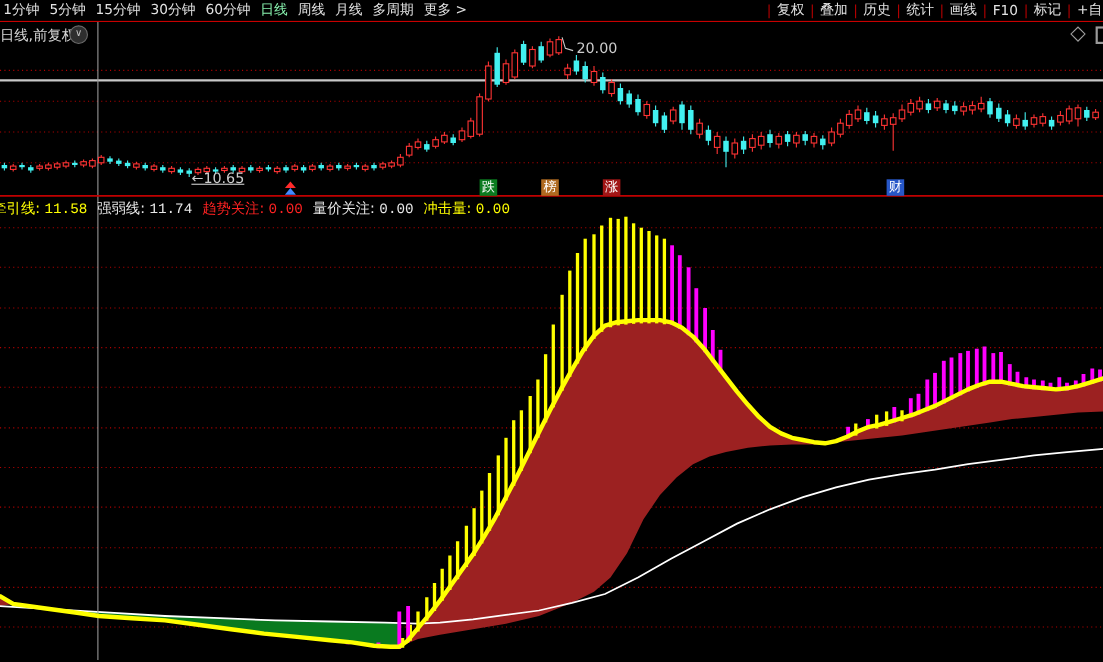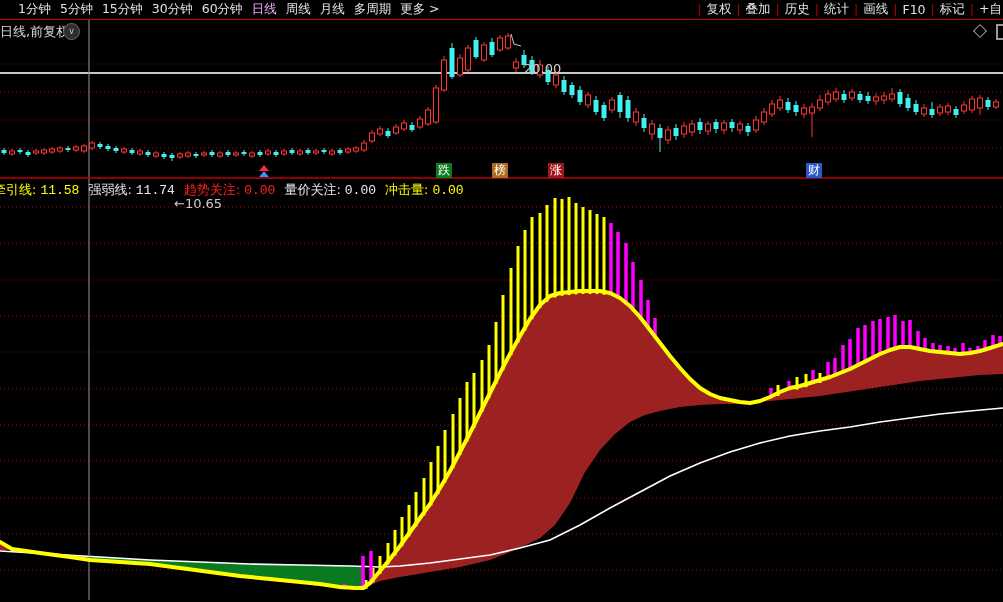--- a/index.html
+++ b/index.html
@@ -3,39 +3,39 @@
 <meta charset="utf-8">
 <style>
   html,body{margin:0;padding:0;background:#000;}
   #screen{position:relative;width:1003px;height:602px;background:#000;overflow:hidden;
           font-family:"DejaVu Sans","Liberation Sans",sans-serif;}
   .abs{position:absolute;}
   #chart-svg{position:absolute;left:0;top:0;}
   
   #menubar{left:0;top:0;width:1003px;height:19px;background:#000;border-bottom:1px solid #c80000;
            display:flex;align-items:center;justify-content:space-between;font-size:12.5px;color:#e2e2e2;z-index:5;}
-  #menu-left{display:flex;gap:9px;padding-left:18px;white-space:nowrap;}
+  #menu-left{display:flex;gap:9px;padding-left:3px;white-space:nowrap;}
   #menu-right{display:flex;align-items:center;white-space:nowrap;padding-right:1px;}
   .mitem{cursor:default;}
-  .mitem.active{color:#f0abfc;}
+  .mitem.active{color:#86efac;}
   .msep{color:#b00000;margin:0 5px;}
   
   #subheader{left:0;top:23px;height:16px;color:#d8d8d8;font-size:13px;z-index:4;white-space:nowrap;}
   #chevron-btn{left:63px;top:23px;width:15px;height:15px;border-radius:50%;background:#2e2e2e;border:1px solid #6a6a6a;
                color:#c0c0c0;font-size:9px;line-height:14px;text-align:center;z-index:4;}
   #diamond-icon{left:975px;top:26px;width:8px;height:8px;border:1px solid #9a9a9a;transform:rotate(45deg);z-index:4;}
   #square-icon{left:996px;top:24px;width:12px;height:12px;border:2px solid #9a9a9a;z-index:4;}
   
   #ind-labels{left:-7px;top:181px;height:15px;font-size:13px;white-space:nowrap;z-index:4;}
   #ind-labels span{margin-right:4px;}
   .ind-gap{margin-right:9px !important;font-family:Liberation Mono, monospace;}
   
   .badge{width:16px;height:15px;color:#fff;font-size:12px;line-height:15px;text-align:center;z-index:4;}
   
-  .price-note{color:#cdcdcd;font-size:13px;z-index:3;white-space:nowrap;margin-top:24px;}
+  .price-note{color:#cdcdcd;font-size:13px;z-index:3;white-space:nowrap;}
 </style>
 </head>
 <body>
 
 <div id="screen">
 
   <svg id="chart-svg" width="1003" height="602">
       <rect x="0" y="0" width="1003" height="602" fill="#000"></rect>
       <line x1="0" y1="64" x2="1003" y2="64" stroke="#b40000" stroke-width="1" stroke-dasharray="1 3"></line>
       <line x1="0" y1="92" x2="1003" y2="92" stroke="#b40000" stroke-width="1" stroke-dasharray="1 3"></line>
@@ -431,16 +431,16 @@
 
   <div id="ind-labels" class="abs"><span style="color: rgb(255, 255, 0);">牵引线:</span><span class="ind-gap" style="color: rgb(255, 255, 0);">11.58</span><span style="color: rgb(232, 232, 232);">强弱线:</span><span class="ind-gap" style="color: rgb(232, 232, 232);">11.74</span><span style="color: rgb(255, 34, 34);">趋势关注:</span><span class="ind-gap" style="color: rgb(255, 34, 34);">0.00</span><span style="color: rgb(232, 232, 232);">量价关注:</span><span class="ind-gap" style="color: rgb(232, 232, 232);">0.00</span><span style="color: rgb(255, 255, 0);">冲击量:</span><span class="ind-gap" style="color: rgb(255, 255, 0);">0.00</span></div>
   <div id="badges">
       <div class="badge abs" style="left: 436px; top: 163px; background: rgb(11, 124, 32);">跌</div>
       <div class="badge abs" style="left: 492px; top: 163px; background: rgb(176, 106, 32);">榜</div>
       <div class="badge abs" style="left: 548px; top: 163px; background: rgb(161, 22, 22);">涨</div>
       <div class="badge abs" style="left: 806px; top: 163px; background: rgb(39, 87, 200);">财</div>
     </div>
   <div id="notes">
       <div class="price-note abs" style="left: 524px; top: 37px;">20.00</div>
-      <div class="price-note abs" style="left: 174px; top: 172px;">←10.65</div>
+      <div class="price-note abs" style="left: 174px; top: 155px; text-decoration: underline;">←10.65</div>
     </div>
 
 </div>
 
 </body></html>

